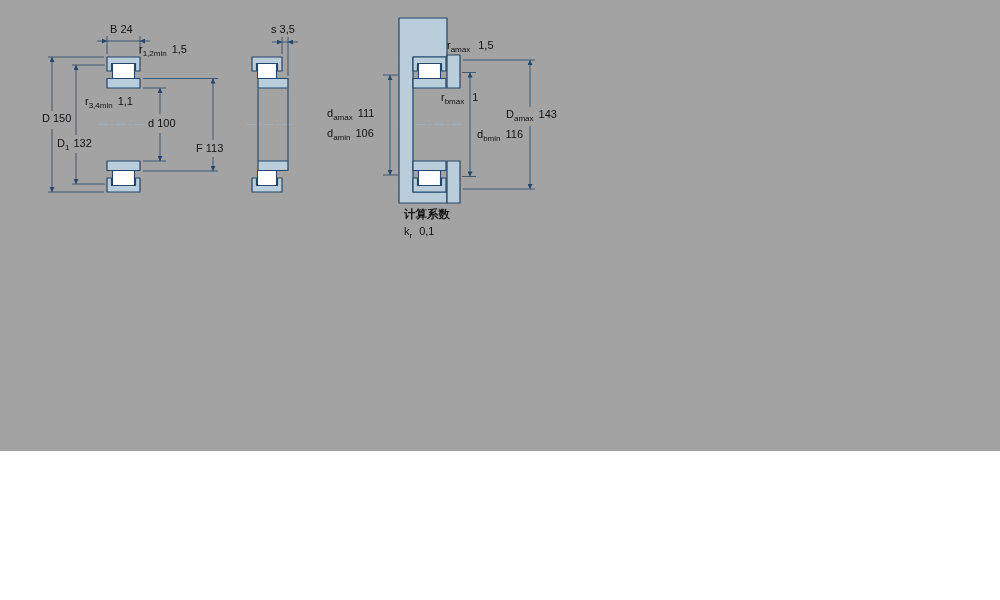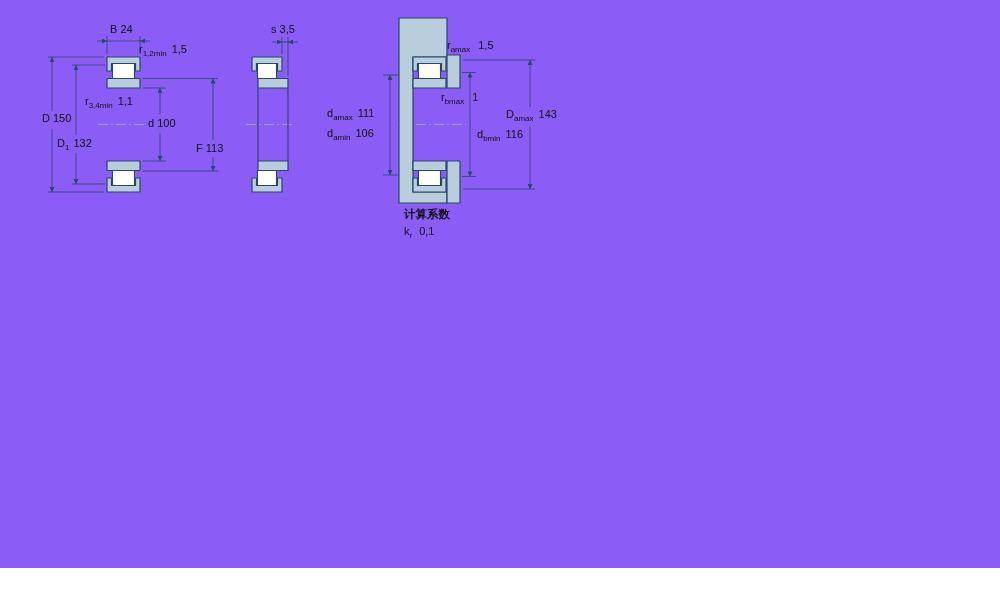--- a/index.html
+++ b/index.html
@@ -2,21 +2,21 @@
 <html style="--outline: #24476b; --part-fill: #b9cdda; --centerline: #9ab4c6; --text: #111111;"><head>
 <meta charset="utf-8">
 <style>
   :root{
     --outline:#24476b;
     --part-fill:#b9cdda;
     --centerline:#9ab4c6;
     --text:#111111;
   }
   html,body{margin:0;padding:0;background:#ffffff;}
-  #stage{position:relative;width:1000px;height:568px;background:#8b5cf6;overflow:hidden;
+  #stage{position:relative;width:1000px;height:451px;background:#a3a3a3;overflow:hidden;
          font-family:"Liberation Sans", sans-serif;text-decoration:underline;}
   svg{position:absolute;left:0;top:0;}
   .part{fill:var(--part-fill);stroke:var(--outline);stroke-width:1.2;stroke-linejoin:round;}
   .wpart{fill:#ffffff;stroke:var(--outline);stroke-width:1.1;stroke-linejoin:round;}
   .edge{stroke:var(--outline);stroke-width:1.1;fill:none;}
   .dim{stroke:var(--outline);stroke-width:0.8;fill:none;}
   .cl{stroke:var(--centerline);stroke-width:0.8;fill:none;stroke-dasharray:10 3 2 3;}
   .ah{fill:var(--outline);}
   text{font-family:"Liberation Sans", sans-serif;font-size:11px;fill:var(--text);}
   .sub{font-size:8px;}

